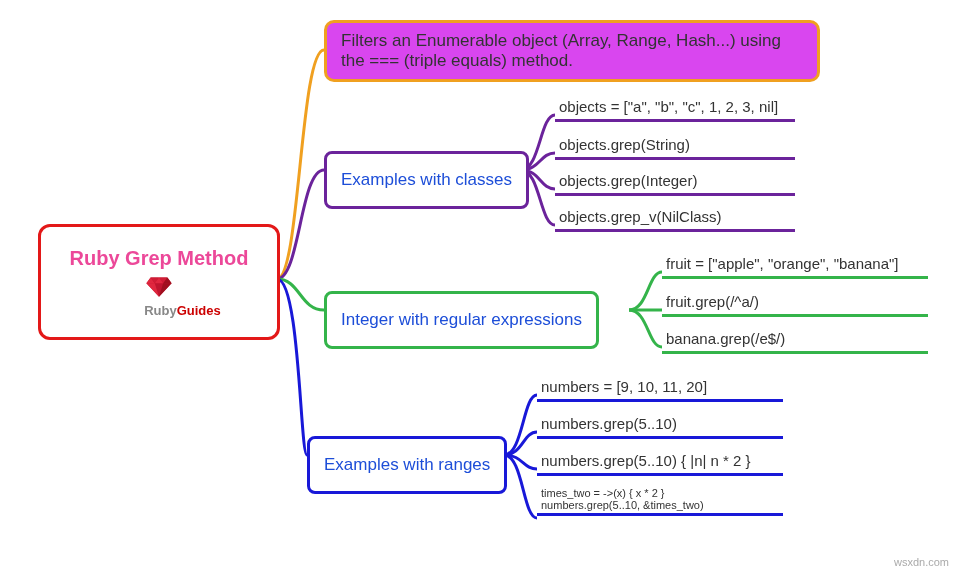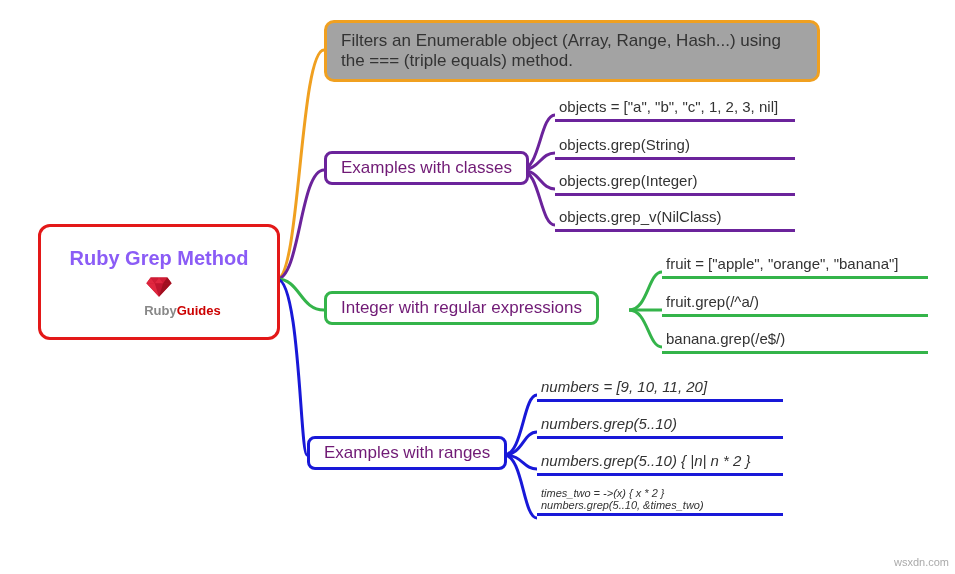--- a/index.html
+++ b/index.html
@@ -22,21 +22,21 @@
   border-radius: 12px;
   display: flex;
   flex-direction: column;
   align-items: center;
   justify-content: center;
   background: #fff;
 }
 .root .title {
   font-weight: bold;
   font-size: 20px;
-  color: #8b5cf6;
+  color: #ec4899;
 }
 .ruby-icon {
   margin-top: 4px;
 }
 .ruby-icon svg {
   width: 28px;
   height: 24px;
 }
 .subtitle {
   font-size: 13px;
@@ -51,47 +51,47 @@
 .desc-box {
   position: absolute;
   left: 324px;
   top: 20px;
   width: 462px;
   border: 3px solid #f0a020;
   border-radius: 10px;
   padding: 8px 14px;
   font-size: 17px;
   color: #333;
-  background: #a3a3a3;
+  background: #d946ef;
 }
 
 .branch-box {
   position: absolute;
   border: 3px solid;
   border-radius: 8px;
-  padding: 4px 14px;
+  padding: 16px 14px;
   font-size: 17px;
-  color: #701a75;
+  color: #1d4ed8;
   background: #fff;
 }
 .branch-box.purple { border-color: #6b239b; }
 .branch-box.green  { border-color: #34b44a; }
 .branch-box.blue   { border-color: #1818d8; }
 
 .leaf {
   position: absolute;
   font-size: 15px;
   color: #333;
   white-space: nowrap;
   border-bottom: 3px solid;
   padding: 4px 4px 4px 4px;
 }
 .leaf.purple { border-color: #6b239b; }
 .leaf.green  { border-color: #34b44a; }
-.leaf.blue   { border-color: #1818d8; font-style: italic; }
+.leaf.blue   { border-color: #1818d8; }
 .leaf .sub {
   display: block;
   font-size: 11px;
 }
 
 .watermark {
   position: absolute;
   right: 6px;
   bottom: 6px;
   font-size: 11px;

